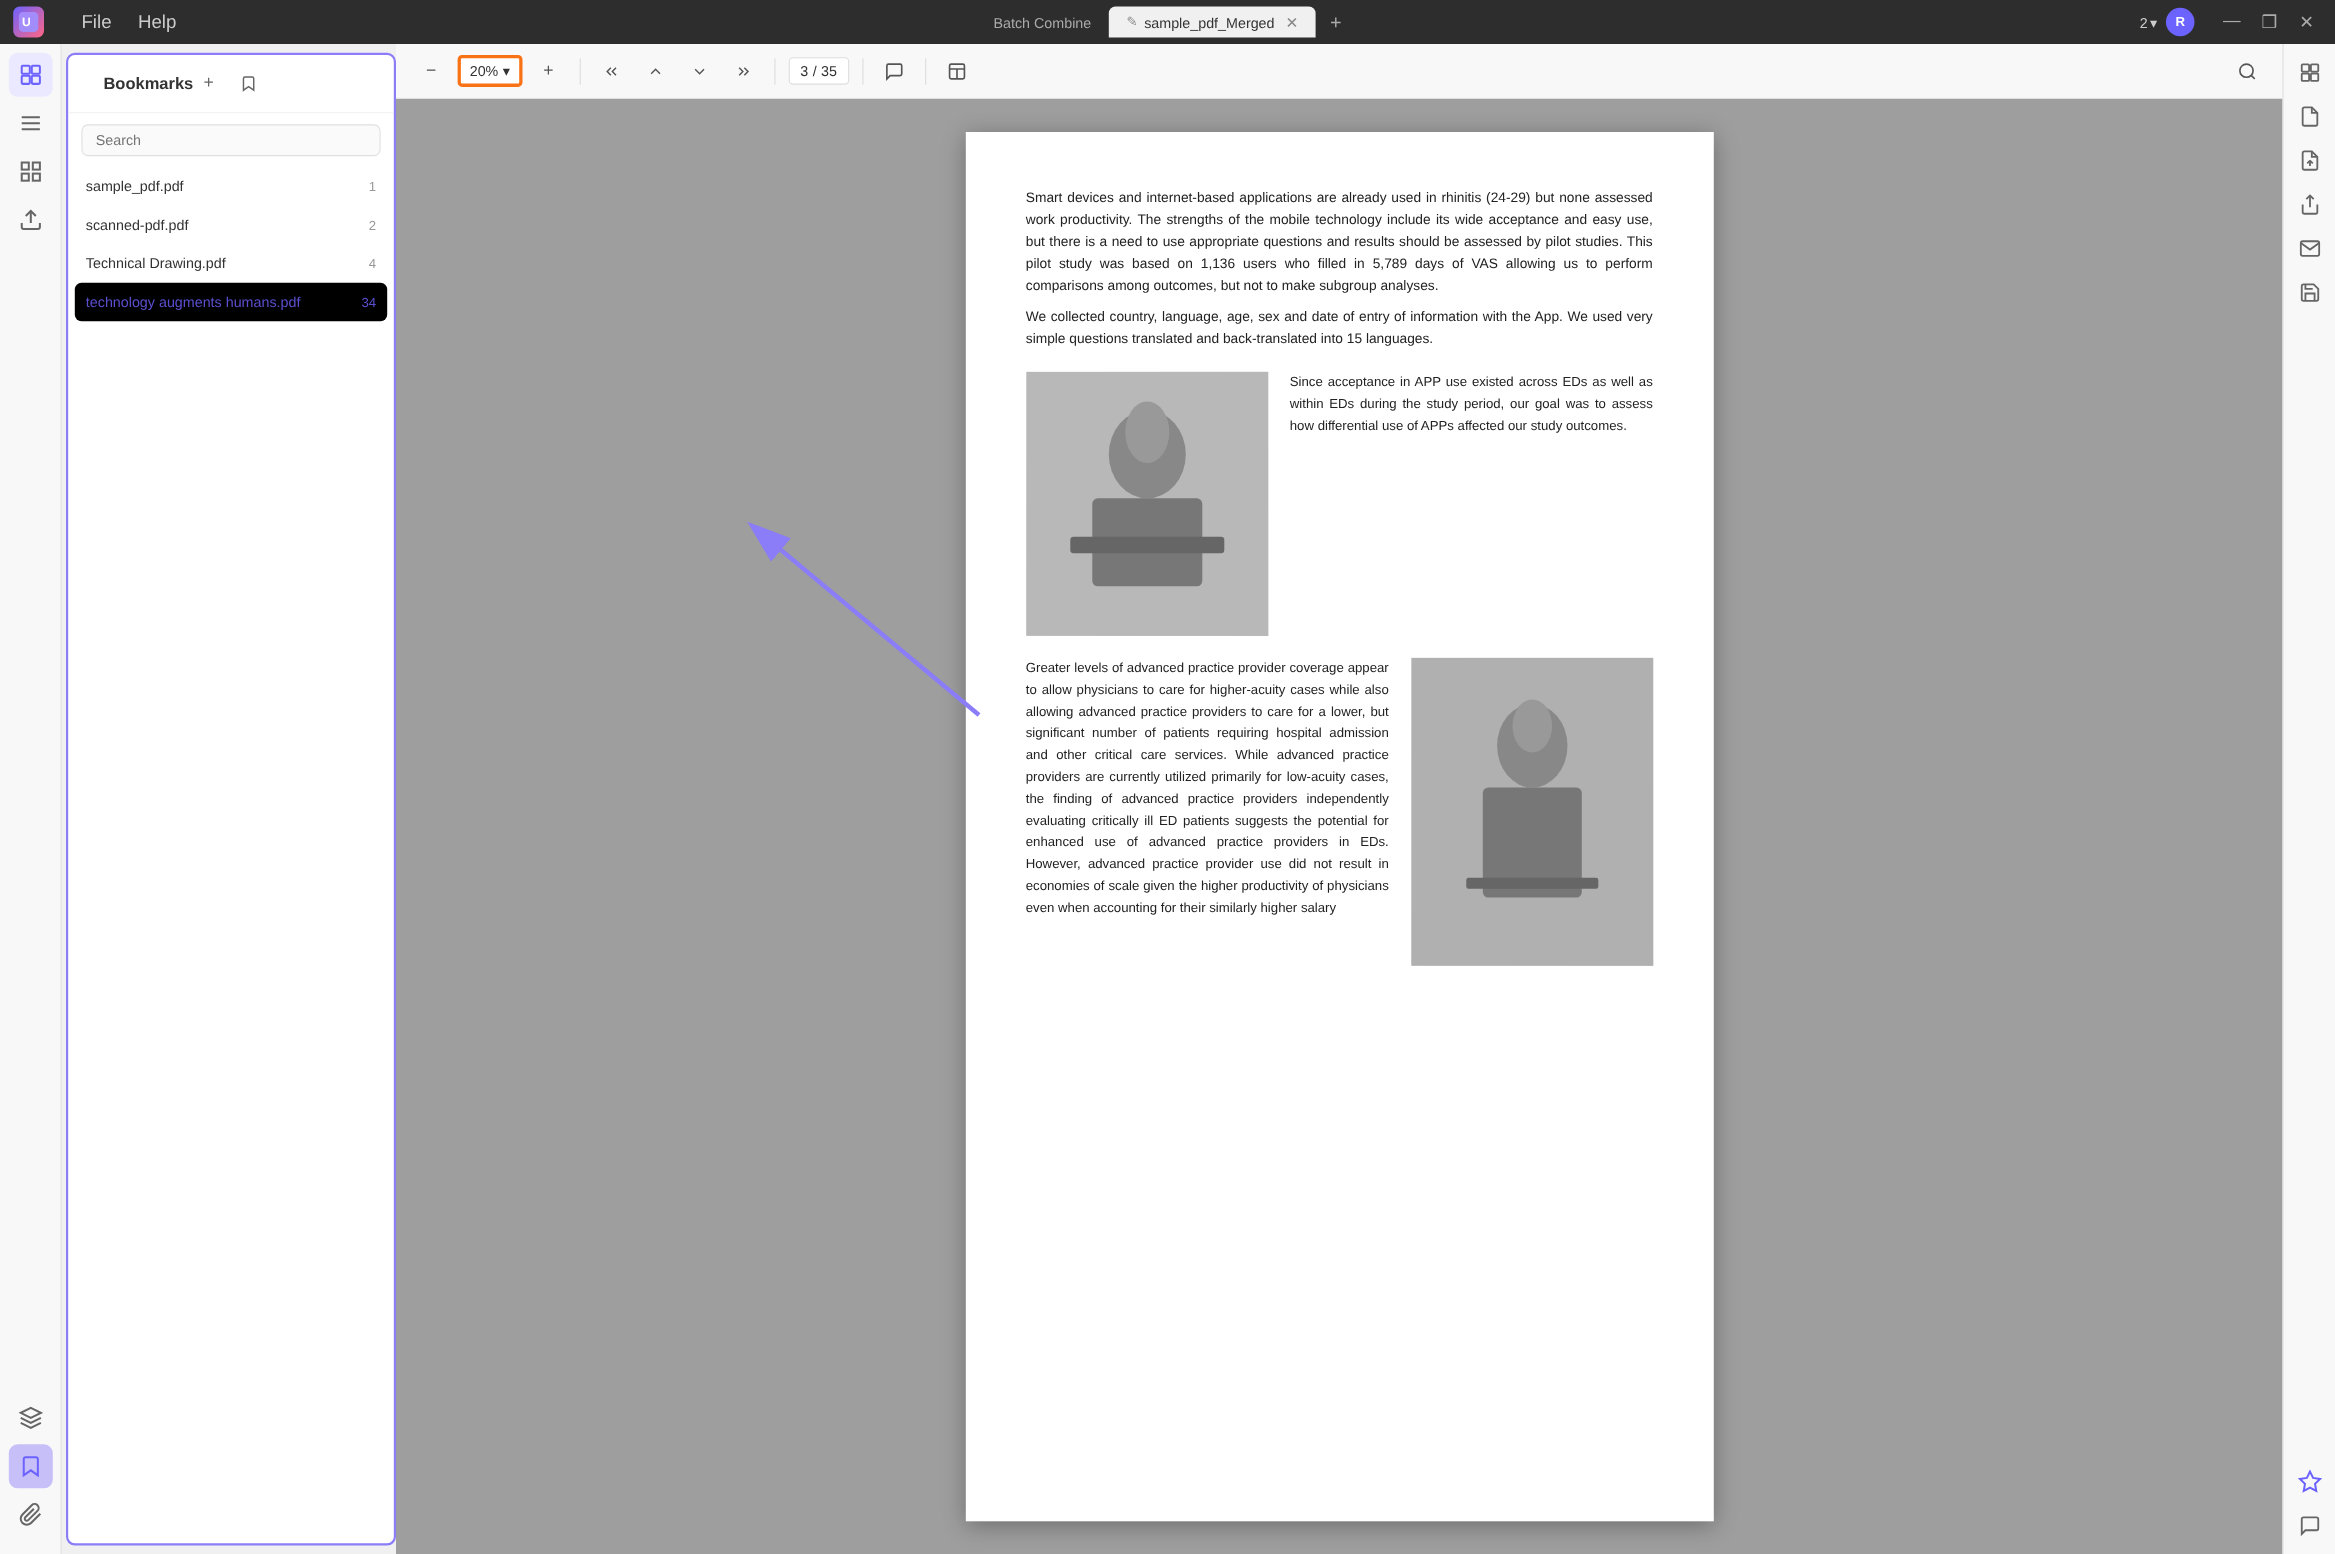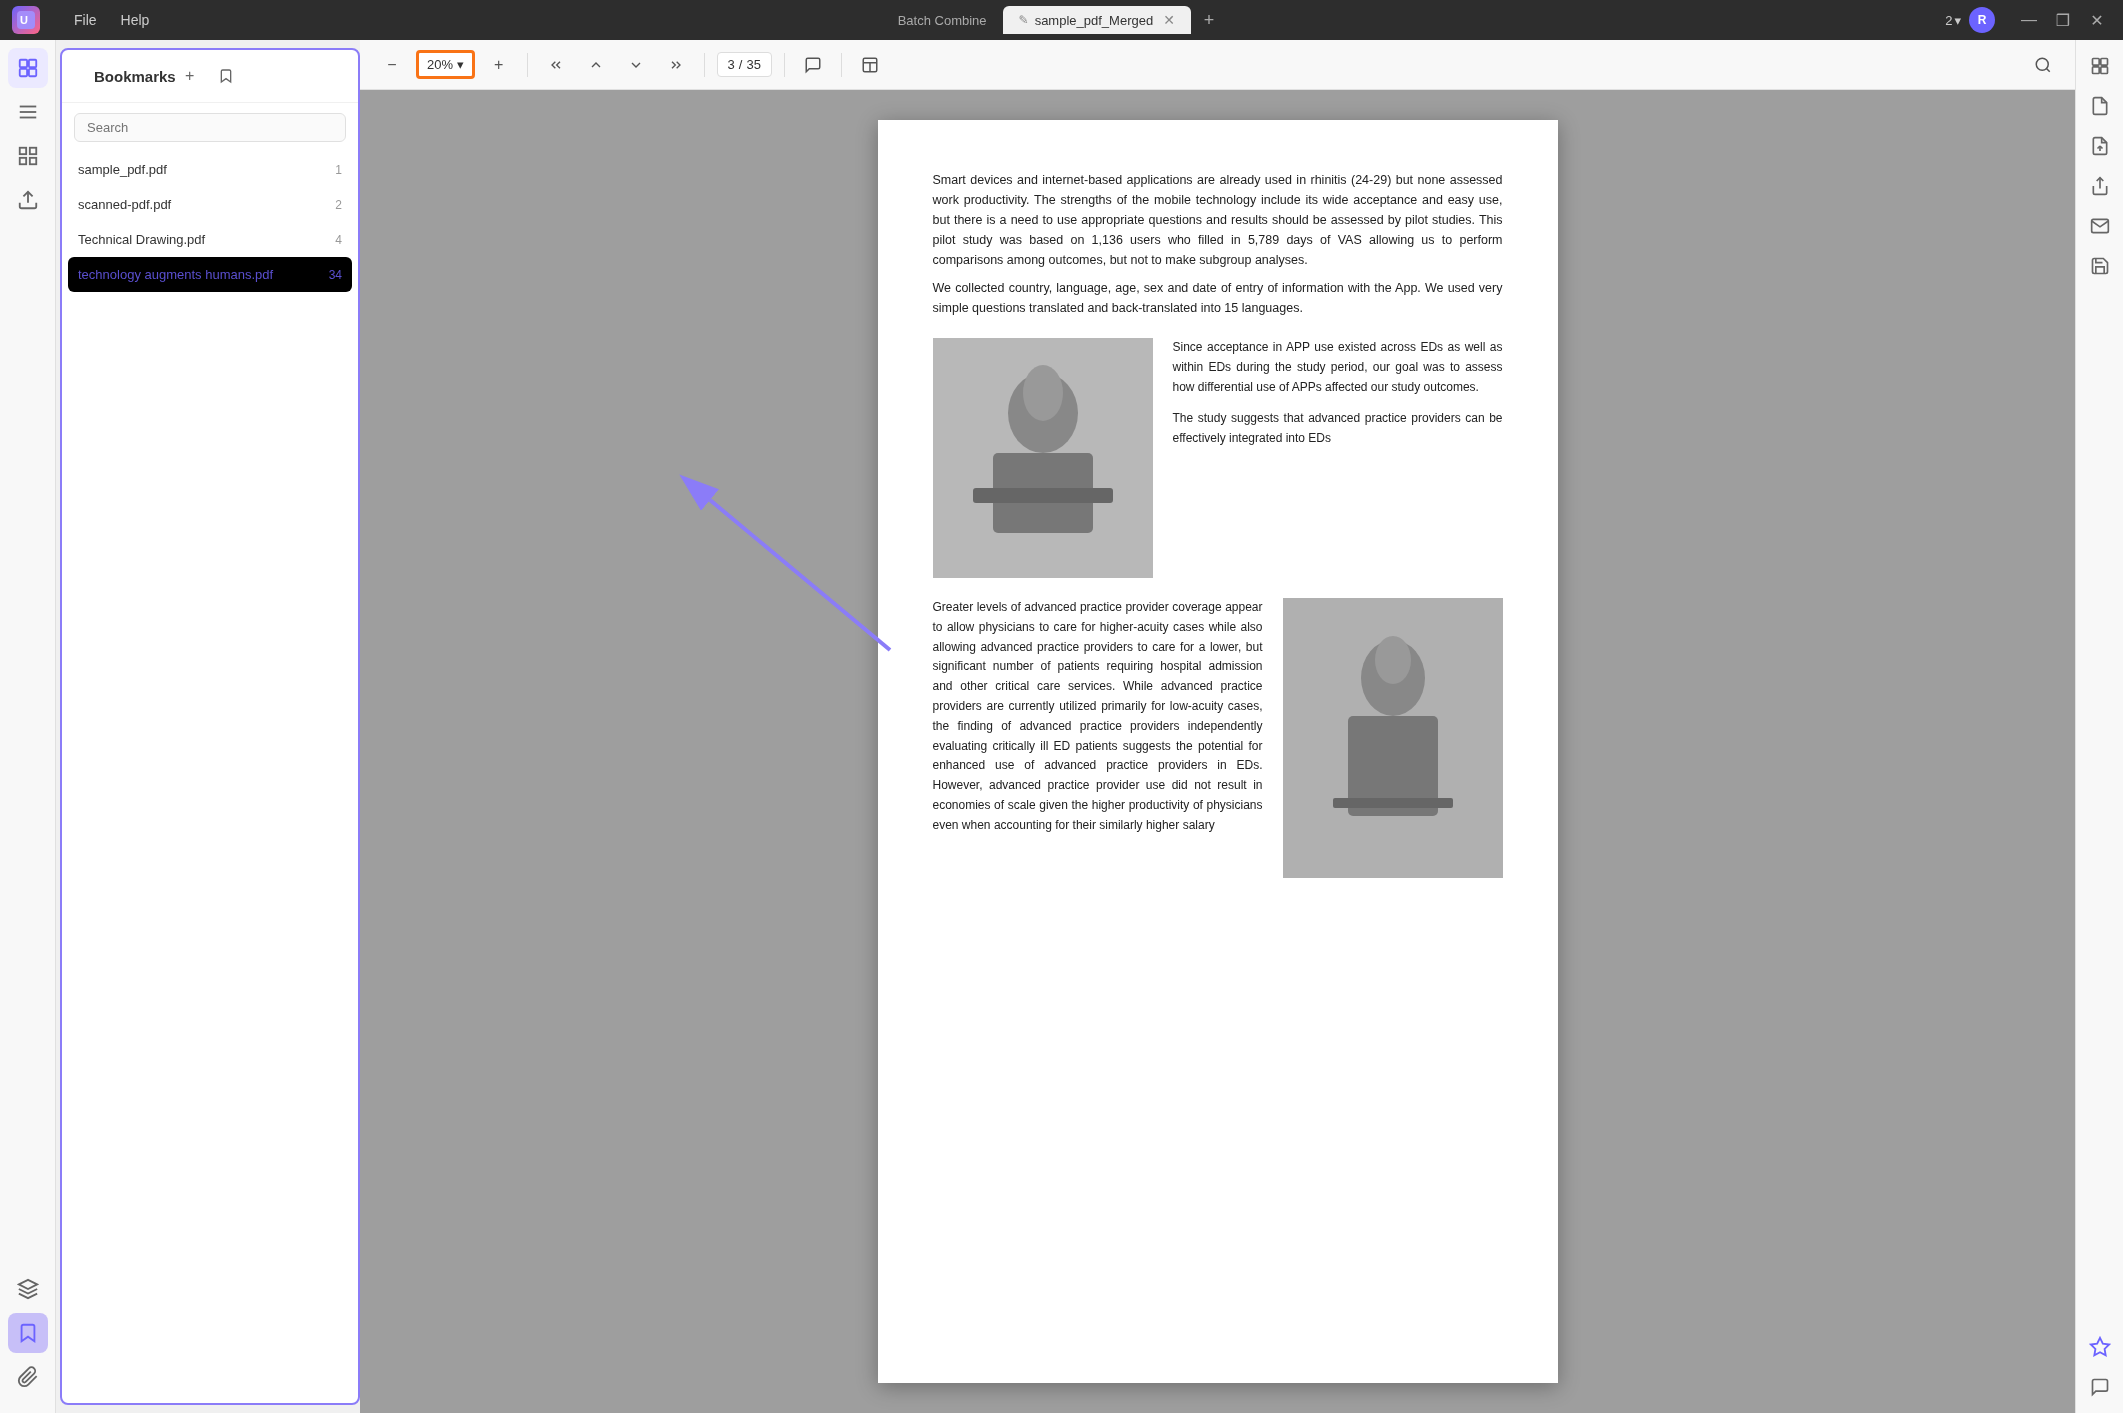--- a/index.html
+++ b/index.html
@@ -22,21 +22,21 @@
       width: 28px; height: 28px;
       background: linear-gradient(135deg, #6c63ff, #ff6584);
       border-radius: 6px;
       display: flex; align-items: center; justify-content: center;
       color: white; font-weight: bold; font-size: 12px;
     }
     .titlebar-menu {
       display: flex; gap: 4px;
     }
     .titlebar-menu-item {
-      color: #ccc; font-size: 14px; padding: 4px 10px; cursor: pointer; border-radius: 4px;
+      color: #ccc; font-size: 17px; padding: 4px 10px; cursor: pointer; border-radius: 4px;
     }
     .titlebar-center {
       flex: 1; display: flex; align-items: center; justify-content: center; gap: 0;
     }
     .tab-item {
       display: flex; align-items: center; gap: 6px;
       padding: 6px 16px; background: #3a3a3a; border-radius: 6px 6px 0 0;
       color: #aaa; font-size: 13px; cursor: pointer; position: relative;
     }
     .tab-item.active {
@@ -451,21 +451,20 @@
                   <rect width="220" height="240" fill="#b8b8b8"></rect>
                   <ellipse cx="110" cy="75" rx="35" ry="40" fill="#888"></ellipse>
                   <rect x="60" y="115" width="100" height="80" rx="5" fill="#777"></rect>
                   <rect x="40" y="150" width="140" height="15" rx="3" fill="#666"></rect>
                   <ellipse cx="110" cy="55" rx="20" ry="28" fill="#999"></ellipse>
                 </svg>
               </div>
             </div>
             <div class="pdf-col-text">
               <p style="margin-bottom:12px;">Since acceptance in APP use existed across EDs as well as within EDs during the study period, our goal was to assess how differential use of APPs affected our study outcomes.</p>
-              <p>The study suggests that advanced practice providers can be effectively integrated into EDs</p>
             </div>
           </div>
 
           <div class="pdf-two-col">
             <div class="pdf-col-text">Greater levels of advanced practice provider coverage appear to allow physicians to care for higher-acuity cases while also allowing advanced practice providers to care for a lower, but significant number of patients requiring hospital admission and other critical care services. While advanced practice providers are currently utilized primarily for low-acuity cases, the finding of advanced practice providers independently evaluating critically ill ED patients suggests the potential for enhanced use of advanced practice providers in EDs. However, advanced practice provider use did not result in economies of scale given the higher productivity of physicians even when accounting for their similarly higher salary</div>
             <div class="pdf-col-image">
               <div style="width:100%;height:280px;background:linear-gradient(135deg,#c8c8c8 0%,#b0b0b0 100%);overflow:hidden;">
                 <svg width="100%" height="100%" viewBox="0 0 220 280" xmlns="http://www.w3.org/2000/svg">
                   <rect width="220" height="280" fill="#b0b0b0"></rect>
                   <ellipse cx="110" cy="80" rx="32" ry="38" fill="#888"></ellipse>

